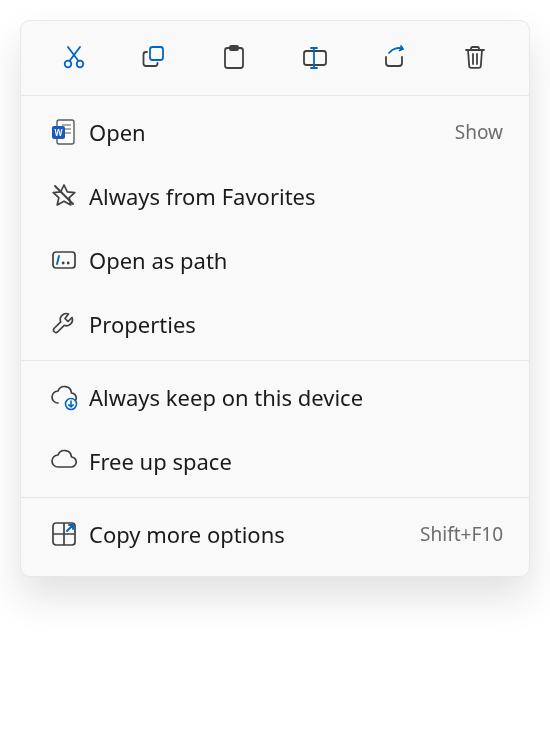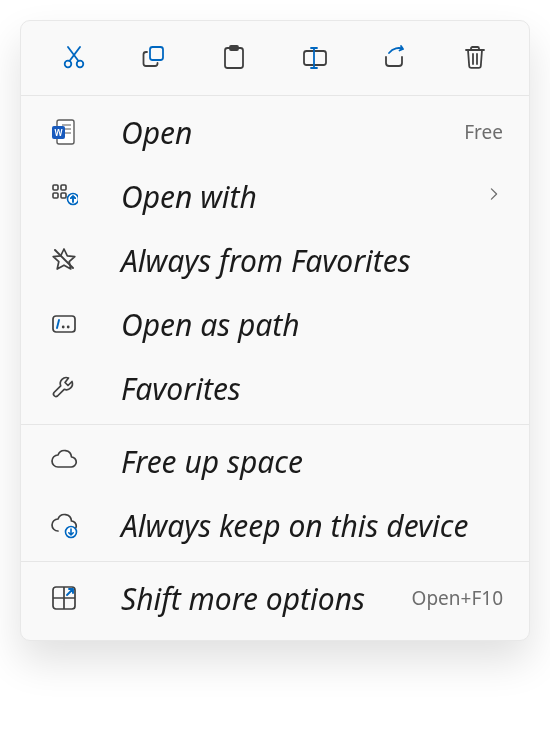--- a/index.html
+++ b/index.html
@@ -51,24 +51,23 @@
   .item-icon {
     width: 34px;
     height: 34px;
     display: flex;
     align-items: center;
     justify-content: center;
     flex-shrink: 0;
   }
   .item-label {
     flex: 1 1 auto;
-    margin-left: 40px;
-    font-size: 30px;
+    margin-left: 8px;
+    font-size: 22px;
     color: #1b1b1b;
-    font-style: italic;
   }
   .item-accel {
     font-size: 19px;
     color: #6d6d6d;
   }
   .item-arrow {
     color: #6d6d6d;
   }
 </style>
 </head>
@@ -204,32 +203,21 @@
   </div>
 
   <div class="section">
     <div class="item">
       <span class="item-icon">
           <svg width="28" height="28" viewBox="0 0 28 28">
             <use href="#i-word"></use>
           </svg>
         </span>
       <span class="item-label">Open</span>
-      <span class="item-accel">Free</span>
-    </div>
-    <div class="item">
-      <span class="item-icon">
-          <svg width="28" height="28" viewBox="0 0 28 28">
-            <use href="#i-open-with"></use>
-          </svg>
-        </span>
-      <span class="item-label">Open with</span>
-      <span class="item-arrow"><svg width="18" height="18" viewBox="0 0 28 28">
-            <use href="#i-chevron"></use>
-          </svg></span>
+      <span class="item-accel">Show</span>
     </div>
     <div class="item">
       <span class="item-icon">
           <svg width="28" height="28" viewBox="0 0 28 28">
             <use href="#i-star-remove"></use>
           </svg>
         </span>
       <span class="item-label">Always from Favorites</span>
     </div>
     <div class="item">
@@ -239,48 +227,48 @@
           </svg>
         </span>
       <span class="item-label">Open as path</span>
     </div>
     <div class="item">
       <span class="item-icon">
           <svg width="28" height="28" viewBox="0 0 28 28">
             <use href="#i-wrench"></use>
           </svg>
         </span>
-      <span class="item-label">Favorites</span>
+      <span class="item-label">Properties</span>
     </div>
   </div>
 
   <div class="section">
     <div class="item">
       <span class="item-icon">
           <svg width="28" height="28" viewBox="0 0 28 28">
+            <use href="#i-cloud-keep"></use>
+          </svg>
+        </span>
+      <span class="item-label">Always keep on this device</span>
+    </div>
+    <div class="item">
+      <span class="item-icon">
+          <svg width="28" height="28" viewBox="0 0 28 28">
             <use href="#i-cloud"></use>
           </svg>
         </span>
       <span class="item-label">Free up space</span>
     </div>
-    <div class="item">
-      <span class="item-icon">
-          <svg width="28" height="28" viewBox="0 0 28 28">
-            <use href="#i-cloud-keep"></use>
-          </svg>
-        </span>
-      <span class="item-label">Always keep on this device</span>
-    </div>
   </div>
 
   <div class="section">
     <div class="item">
       <span class="item-icon">
           <svg width="28" height="28" viewBox="0 0 28 28">
             <use href="#i-more"></use>
           </svg>
         </span>
-      <span class="item-label">Shift more options</span>
-      <span class="item-accel">Open+F10</span>
+      <span class="item-label">Copy more options</span>
+      <span class="item-accel">Shift+F10</span>
     </div>
   </div>
 
 </div>
 
 </body></html>

